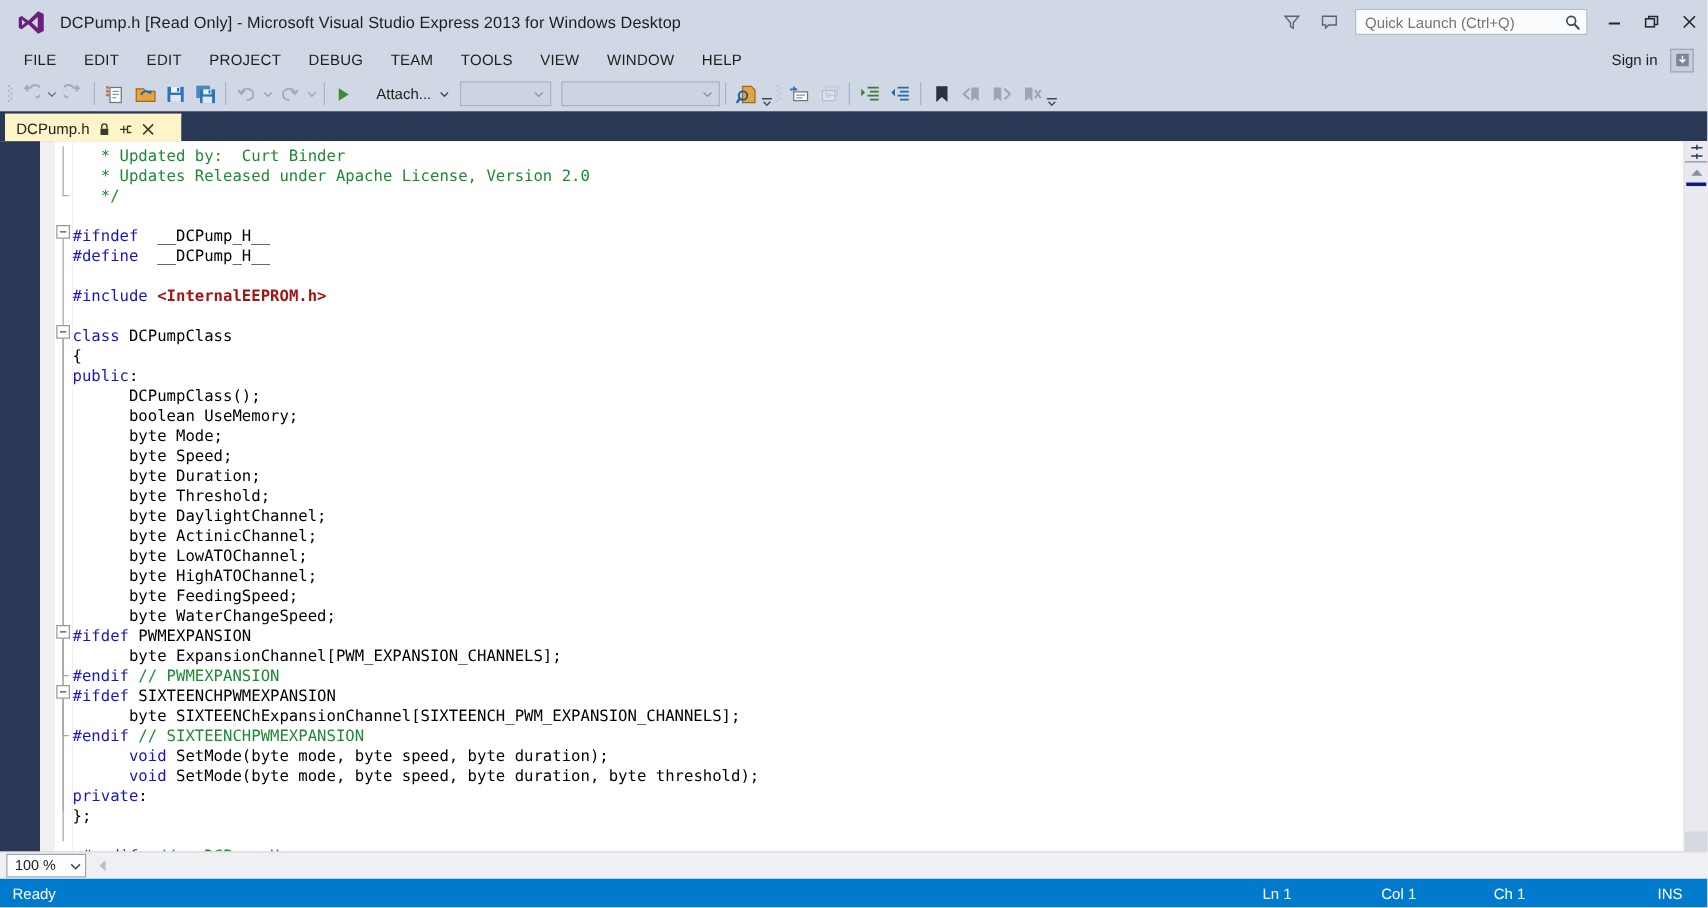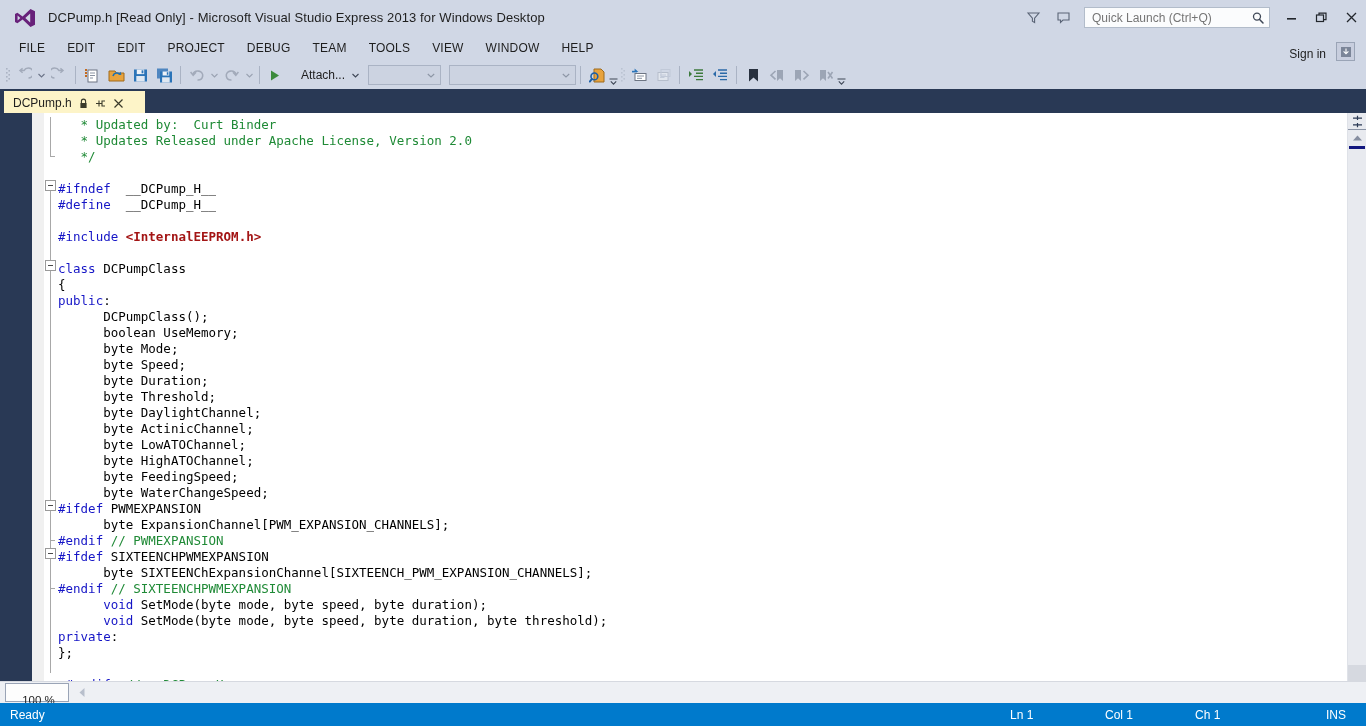--- a/index.html
+++ b/index.html
@@ -39,21 +39,21 @@
   }
   
   .menubar {
     height: 26px; background: #d0d7e5; display: flex; align-items: center;
     position: relative; flex: 0 0 26px; padding-left: 8px;
   }
   .menu-item {
     font-size: 12px; color: #1e1e1e; padding: 4px 11px 5px 11px;
     letter-spacing: .2px; white-space: nowrap;
   }
-  .menu-right { position: absolute; right: 0; top: 0; height: 26px; display: flex; align-items: flex-end; }
+  .menu-right { position: absolute; right: 0; top: 0; height: 26px; display: flex; align-items: center; }
   .signin { font-size: 12px; color: #1e1e1e; padding: 0 10px; }
   .notif-badge {
     width: 19px; height: 19px; background: #c8cede; border: 1px solid #9aa4b6;
     margin-right: 11px; display: flex; align-items: center; justify-content: center;
   }
 
   
   .toolbar {
     height: 28px; background: #d0d7e5; display: flex; align-items: center;
     flex: 0 0 28px; padding-left: 3px;
@@ -138,21 +138,21 @@
   .sb-bottom { height: 16px; background: #d6d9e0; }
 
   
   .bottombar {
     height: 22px; background: #eef0f4; display: flex; align-items: center;
     flex: 0 0 22px; border-top: 1px solid #d6d9e0;
   }
   .zoom-combo {
     width: 64px; height: 19px; margin-left: 5px; background: #fdfdfd;
     border: 1px solid #9aa4b6; display: flex; align-items: center;
-    padding: 10px 3px 0 6px; justify-content: space-between; flex-direction: column;
+    padding: 0 3px 0 6px; justify-content: space-between;
   }
   .zoom-val { font-size: 11.5px; color: #1e1e1e; }
   .hscroll { flex: 1; height: 19px; background: #eef0f4; display: flex; align-items: center; margin-left: 4px; }
   .hs-left { width: 17px; height: 19px; display: flex; align-items: center; justify-content: center; }
   .hs-track { flex: 1; height: 19px; background: #eef0f4; }
 
   
   .statusbar {
     height: 23px; background: #007acc; display: flex; align-items: center;
     flex: 0 0 23px; color: #ffffff; font-size: 12px; position: relative;

